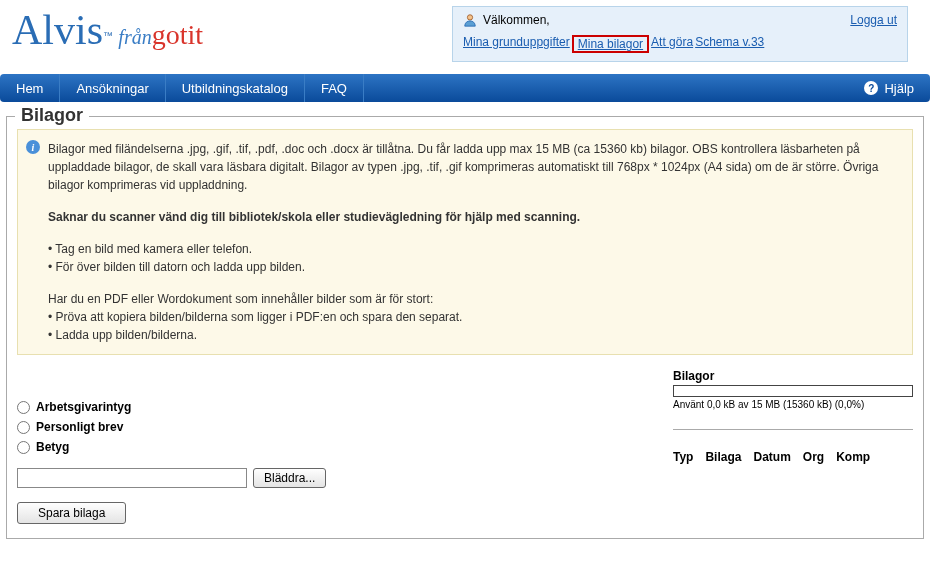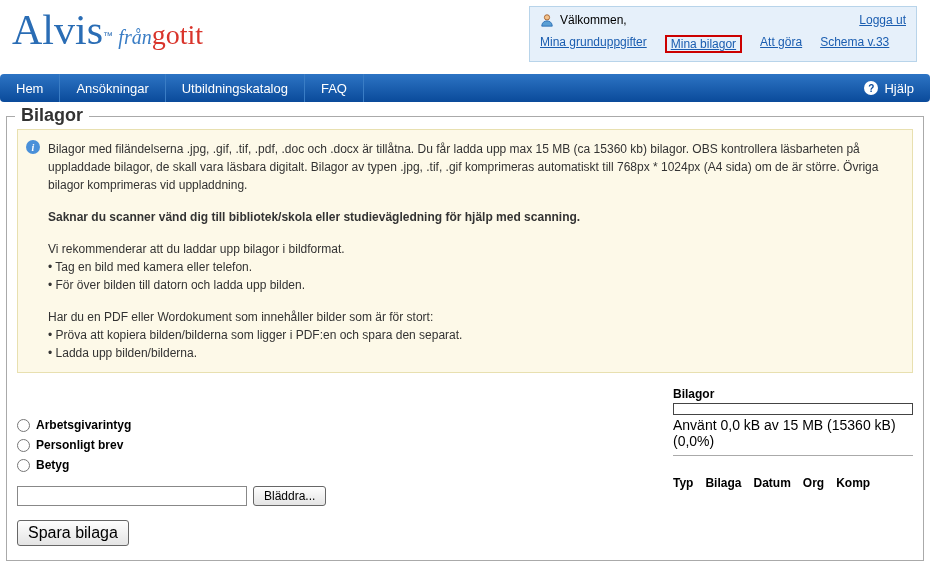--- a/index.html
+++ b/index.html
@@ -4,26 +4,26 @@
 <style>
 * { box-sizing: border-box; margin: 0; padding: 0; }
 body { font-family: Arial, Helvetica, sans-serif; font-size: 12px; background: #fff; color: #000; }
 .page { width: 930px; margin: 0 auto; }
 .header { position: relative; height: 72px; padding-top: 6px; }
 .logo { position: absolute; left: 12px; top: 6px; text-align: right; }
 .logo-alvis { font-family: 'Times New Roman', serif; font-size: 42px; color: #2a6db5; font-weight: normal; }
 .logo-tm { font-size: 10px; color: #2a6db5; vertical-align: super; }
 .logo-fran { font-family: 'Times New Roman', serif; font-size: 20px; font-style: italic; color: #3a7dc5; margin-left: 2px; }
 .logo-gotit { font-family: 'Times New Roman', serif; font-size: 28px; color: #d9342b; }
-.welcome-box { position: absolute; right: 13px; top: 6px; width: 388px; background: #e6f0fa; border: 1px solid #b8d4ea; padding: 6px 10px 8px 10px; }
+.welcome-box { position: absolute; right: 22px; top: 6px; width: 456px; background: #e6f0fa; border: 1px solid #b8d4ea; padding: 6px 10px 8px 10px; }
 .welcome-row1 { display: flex; justify-content: space-between; align-items: center; margin-bottom: 8px; }
 .welcome-text { display: flex; align-items: center; gap: 6px; }
 .user-icon { width: 14px; height: 14px; display:inline-block; }
 .logout { color: #1a5db0; text-decoration: underline; cursor: pointer; }
-.welcome-links { display: flex; gap: 18px; }
+.welcome-links { display: flex; gap: 2px; }
 .welcome-links a { color: #1a5db0; text-decoration: underline; cursor: pointer; }
 .welcome-links a.active { border: 2px solid #cc0000; padding: 0 4px; }
 .navbar { background: linear-gradient(#2d74c4, #0a4a9a); border-radius: 4px; height: 28px; display: flex; align-items: stretch; margin-top: 2px; }
 .nav-item { color: #fff; padding: 0 16px; display: flex; align-items: center; border-right: 1px solid #3a7dc5; cursor: pointer; font-size: 13px; }
 .nav-spacer { flex: 1; }
 .nav-help { color: #fff; padding: 0 16px; display: flex; align-items: center; gap: 6px; cursor: pointer; font-size: 13px; }
 .help-icon { width:14px; height:14px; background:#fff; border-radius:50%; color:#0a4a9a; display:flex; align-items:center; justify-content:center; font-weight:bold; font-size:10px; }
 .content { padding: 14px 6px 6px 6px; }
 .fieldset { border: 1px solid #aaa; padding: 12px 10px 14px 10px; position: relative; }
 .legend { position: absolute; top: -12px; left: 8px; background: #fff; padding: 0 6px; font-size: 18px; font-weight: bold; color: #333; }
@@ -34,24 +34,24 @@
 .info-box .bold { font-weight: bold; }
 .lower { display: flex; gap: 20px; }
 .left-col { flex: 1; margin-top: 31px; }
 .right-col { width: 240px; }
 .radio-row { display: flex; align-items: center; gap: 6px; margin-bottom: 6px; }
 .radio-row input { margin: 0; }
 .radio-row label { font-weight: bold; cursor: pointer; }
 .file-row { display: flex; gap: 6px; margin-top: 14px; align-items: flex-end; }
 .file-input { width: 230px; height: 20px; border: 1px solid #888; background: #fff; }
 .browse-btn { padding: 2px 10px; border: 1px solid #666; border-radius: 3px; background: linear-gradient(#fefefe,#e4e4e4); cursor: pointer; font-size: 12px; }
-.save-btn { margin-top: 14px; padding: 3px 10px; border: 1px solid #666; border-radius: 3px; background: linear-gradient(#fefefe,#e4e4e4); cursor: pointer; font-size: 16px; }
+.save-btn { margin-top: 14px; padding: 3px 20px; border: 1px solid #666; border-radius: 3px; background: linear-gradient(#fefefe,#e4e4e4); cursor: pointer; font-size: 12px; }
 .att-title { font-weight: bold; margin-bottom: 2px; }
 .att-bar-wrap { border: 1px solid #444; height: 12px; background: #fff; margin-bottom: 2px; }
-.usage { font-size: 14px; margin-bottom: 6px; }
+.usage { font-size: 10px; margin-bottom: 19px; }
 .att-head { display: flex; gap: 12px; font-weight: bold; border-top: 1px solid #aaa; padding-top: 20px; font-size: 12px; }
 </style>
 </head>
 <body>
 <div class="page">
 
 <div class="header">
   <div class="logo">
     <span class="logo-alvis">Alvis</span><span class="logo-tm">™</span>
     <span class="logo-fran">från</span><span class="logo-gotit">gotit</span>
@@ -91,21 +91,20 @@
 </div>
 
 <div class="content">
   <div class="fieldset">
     <div class="legend">Bilagor</div>
 
     <div class="info-box">
       <div class="info-icon">i</div>
       <p>Bilagor med filändelserna .jpg, .gif, .tif, .pdf, .doc och .docx är tillåtna. Du får ladda upp max 15 MB (ca 15360 kb) bilagor. OBS kontrollera läsbarheten på uppladdade bilagor, de skall vara läsbara digitalt. Bilagor av typen .jpg, .tif, .gif komprimeras automatiskt till 768px * 1024px (A4 sida) om de är större. Övriga bilagor komprimeras vid uppladdning.</p>
       <p class="bold">Saknar du scanner vänd dig till bibliotek/skola eller studievägledning för hjälp med scanning.</p>
-      <p class="tight">Vi rekommenderar att du laddar upp bilagor i bildformat.</p>
       <p class="tight">• Tag en bild med kamera eller telefon.</p>
       <p>• För över bilden till datorn och ladda upp bilden.</p>
       <p class="tight">Har du en PDF eller Wordokument som innehåller bilder som är för stort:</p>
       <p class="tight">• Pröva att kopiera bilden/bilderna som ligger i PDF:en och spara den separat.</p>
       <p class="tight">• Ladda upp bilden/bilderna.</p>
     </div>
 
     <div class="lower">
       <div class="left-col">
         <div class="radio-row">

